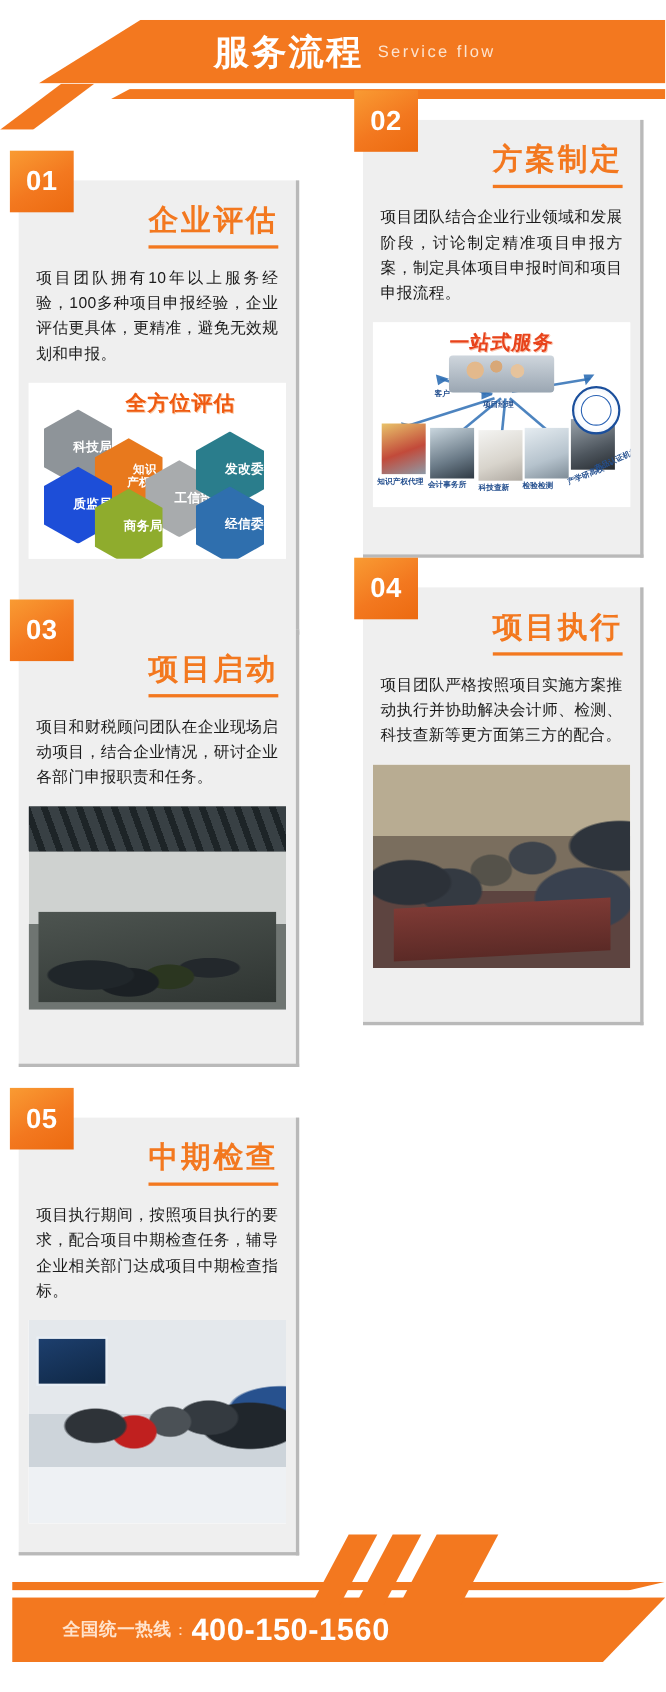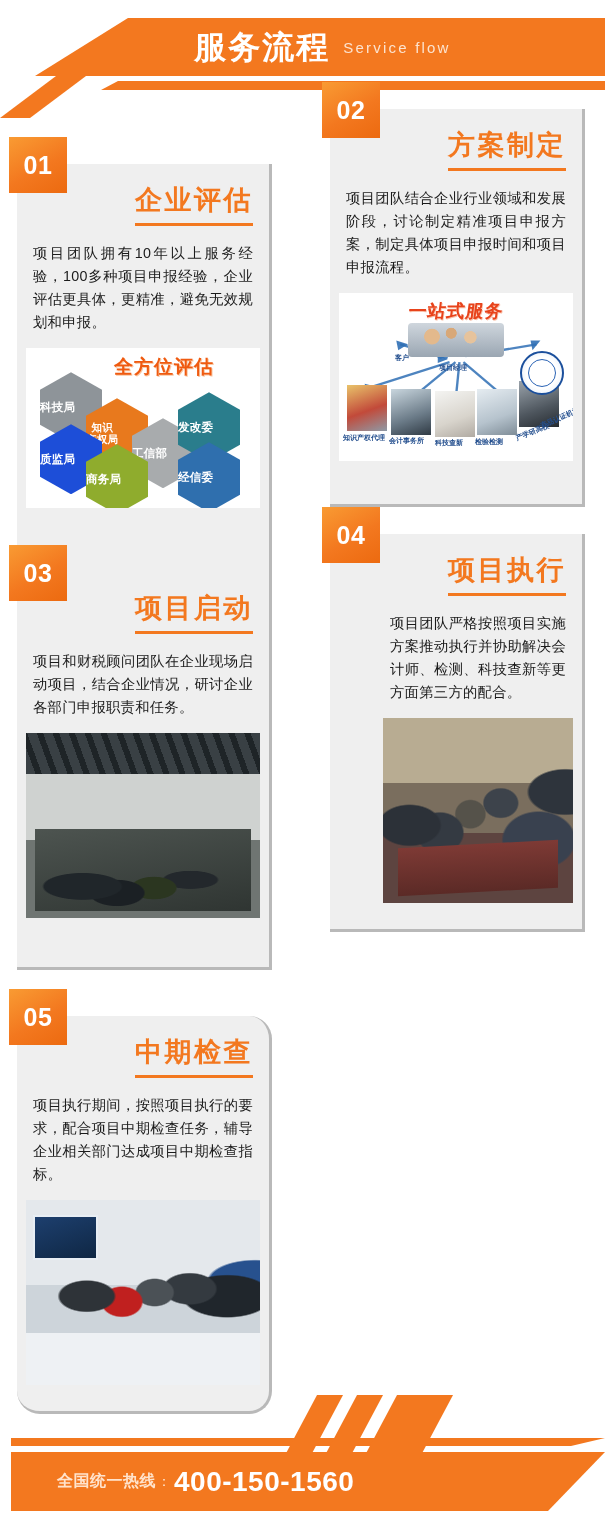--- a/index.html
+++ b/index.html
@@ -156,21 +156,21 @@
     letter-spacing: 1px;
     text-shadow: 1px 1px 0 #F9C9A6;
     z-index: 3;
   }
   .hex {
     position: absolute;
     width: 62px; height: 70px;
     clip-path: polygon(50% 0%, 100% 25%, 100% 75%, 50% 100%, 0% 75%, 0% 25%);
     display: flex;
     align-items: center;
-    justify-content: flex-start;
+    justify-content: flex-end;
     text-align: center;
     color: #ffffff;
     font-size: 11.5px;
     font-weight: bold;
     line-height: 1.15;
     letter-spacing: 0.3px;
   }
 
   
   .onestop {
@@ -500,35 +500,35 @@
       <div class="badge">03</div>
       <div class="card-head">
         <span class="card-title">项目启动</span>
       </div>
       <div class="card-body">项目和财税顾问团队在企业现场启动项目，结合企业情况，研讨企业各部门申报职责和任务。</div>
       <div class="card-media">
         <div class="photo ph03"></div>
       </div>
     </div>
 
-    <div class="card right std" style="top:-20px;padding-left:44px;">
+    <div class="card right std" style="top:-20px;">
       <div class="badge">04</div>
       <div class="card-head">
         <span class="card-title">项目执行</span>
       </div>
       <div class="card-body">项目团队严格按照项目实施方案推动执行并协助解决会计师、检测、科技查新等更方面第三方的配合。</div>
       <div class="card-media">
         <div class="photo ph04"></div>
       </div>
     </div>
   </div>
 
   <div class="row">
 
-    <div class="card left std" style="top:12px;border-radius:23px;">
+    <div class="card left std" style="top:12px;">
       <div class="badge">05</div>
       <div class="card-head">
         <span class="card-title">中期检查</span>
       </div>
       <div class="card-body">项目执行期间，按照项目执行的要求，配合项目中期检查任务，辅导企业相关部门达成项目中期检查指标。</div>
       <div class="card-media">
         <div class="photo ph05"></div>
       </div>
     </div>
 

